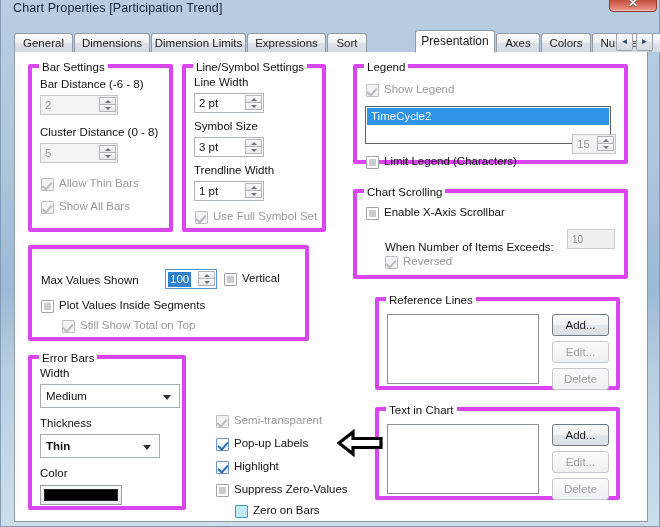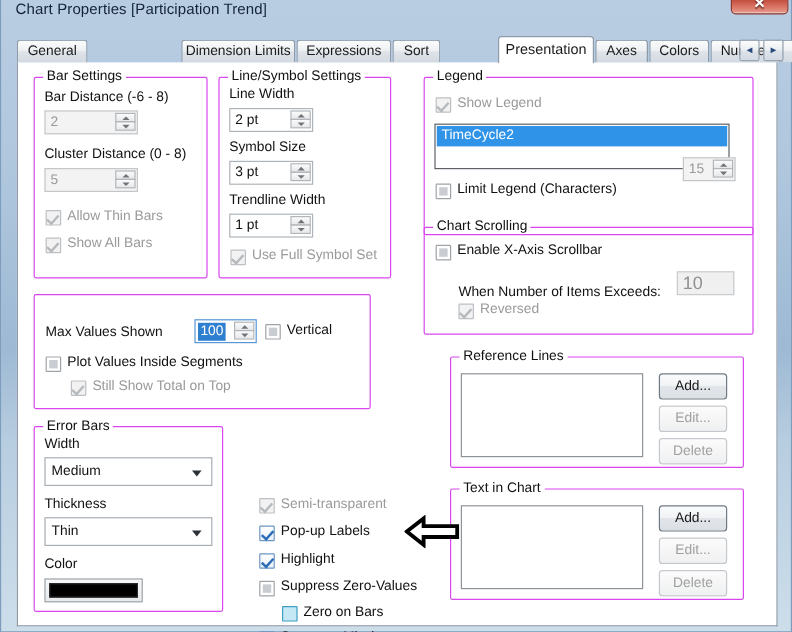--- a/index.html
+++ b/index.html
@@ -116,21 +116,21 @@
     left: 13px; top: 52px;
     width: 634px; height: 470px;
     background: #ffffff;
     border: 1px solid #8f9ba8;
     border-top: none;
   }
 
   
   .group {
     position: absolute;
-    border: 1px solid #d946ef;
+    border: 4px solid #d946ef;
     border-radius: 2px;
   }
   .group > .legend {
     position: absolute;
     top: -7px; left: 7px;
     background: #ffffff;
     padding: 0 3px;
     font-size: 11.5px;
     color: #111;
     white-space: nowrap;
@@ -192,21 +192,21 @@
   .tbox {
     position: absolute;
     height: 20px;
     border: 1px solid #aeb4ba;
     background: #ffffff;
   }
   .tbox.disabled { background: #f0f0f0; border-color: #c9cccf; }
   .tbox .val {
     position: absolute;
     left: 4px; top: 2px;
-    font-size: 15px;
+    font-size: 10px;
     color: #111;
     line-height: 15px;
   }
   .tbox.disabled .val { color: #8f8f8f; }
 
   
   .cb {
     position: absolute;
     font-size: 11.5px;
     color: #111;
@@ -353,20 +353,21 @@
 
   <div id="titlebar">
     <div id="title-text">Chart Properties [Participation Trend]</div>
     <div id="close-button">
       <div id="close-glyph">✕</div>
     </div>
   </div>
 
   <div id="tabstrip">
     <div class="tab" style="left:0px;   width:59px;">General</div>
+    <div class="tab" style="left:60px;  width:76px;">Dimensions</div>
 
     <div class="tab" style="left:137px; width:95px;">Dimension Limits</div>
     <div class="tab" style="left:233px; width:79px;">Expressions</div>
     <div class="tab" style="left:313px; width:40px;">Sort</div>
     <div class="tab" style="left:368px; width:46px;margin-top:32px;">Style</div>
     <div class="tab selected" style="left:401px; width:80px;">Presentation</div>
     <div class="tab" style="left:482px; width:44px;">Axes</div>
     <div class="tab" style="left:527px; width:50px;">Colors</div>
     <div class="tab" style="left:578px; width:58px;">Number</div>
     <div class="tab" style="left:637px; width:42px;">Font</div>
@@ -460,21 +461,21 @@
             </div>
         </div>
       </div>
 
       <div class="cb dim" style="left:9px; top:143px;">
         <span class="box grayed"></span>
         <span class="txt">Use Full Symbol Set</span>
       </div>
     </div>
 
-    <div class="group" style="left:338px; top:12px; width:275px; height:132px;">
+    <div class="group" style="left:338px; top:12px; width:275px; height:100px;">
       <div class="legend">Legend</div>
 
       <div class="cb dim" style="left:9px; top:16px;">
         <span class="box grayed"></span>
         <span class="txt">Show Legend</span>
       </div>
 
 
       <div class="listbox thin" style="left:8px; top:38px; width:246px; height:38px;">
         <div class="list-sel">TimeCycle2</div>
@@ -549,21 +550,21 @@
     <div class="group" style="left:13px; top:303px; width:158px; height:155px;">
       <div class="legend">Error Bars</div>
 
       <div class="lbl" style="left:8px; top:8px;">Width</div>
       <div class="combo" style="left:8px; top:25px; width:140px;">
         <div class="val">Medium</div>
         <div class="arw"></div>
       </div>
 
       <div class="lbl" style="left:8px; top:58px;">Thickness</div>
-      <div class="combo" style="left:8px; top:75px; width:140px;">
+      <div class="combo" style="left:8px; top:75px; width:120px;font-weight:bold;">
         <div class="val">Thin</div>
         <div class="arw"></div>
       </div>
 
       <div class="lbl" style="left:8px; top:108px;">Color</div>
       <div class="swatch" style="left:8px; top:126px; width:82px; height:20px;">
         <div class="fill" style="background: rgb(0, 0, 0);"></div>
       </div>
     </div>
 

